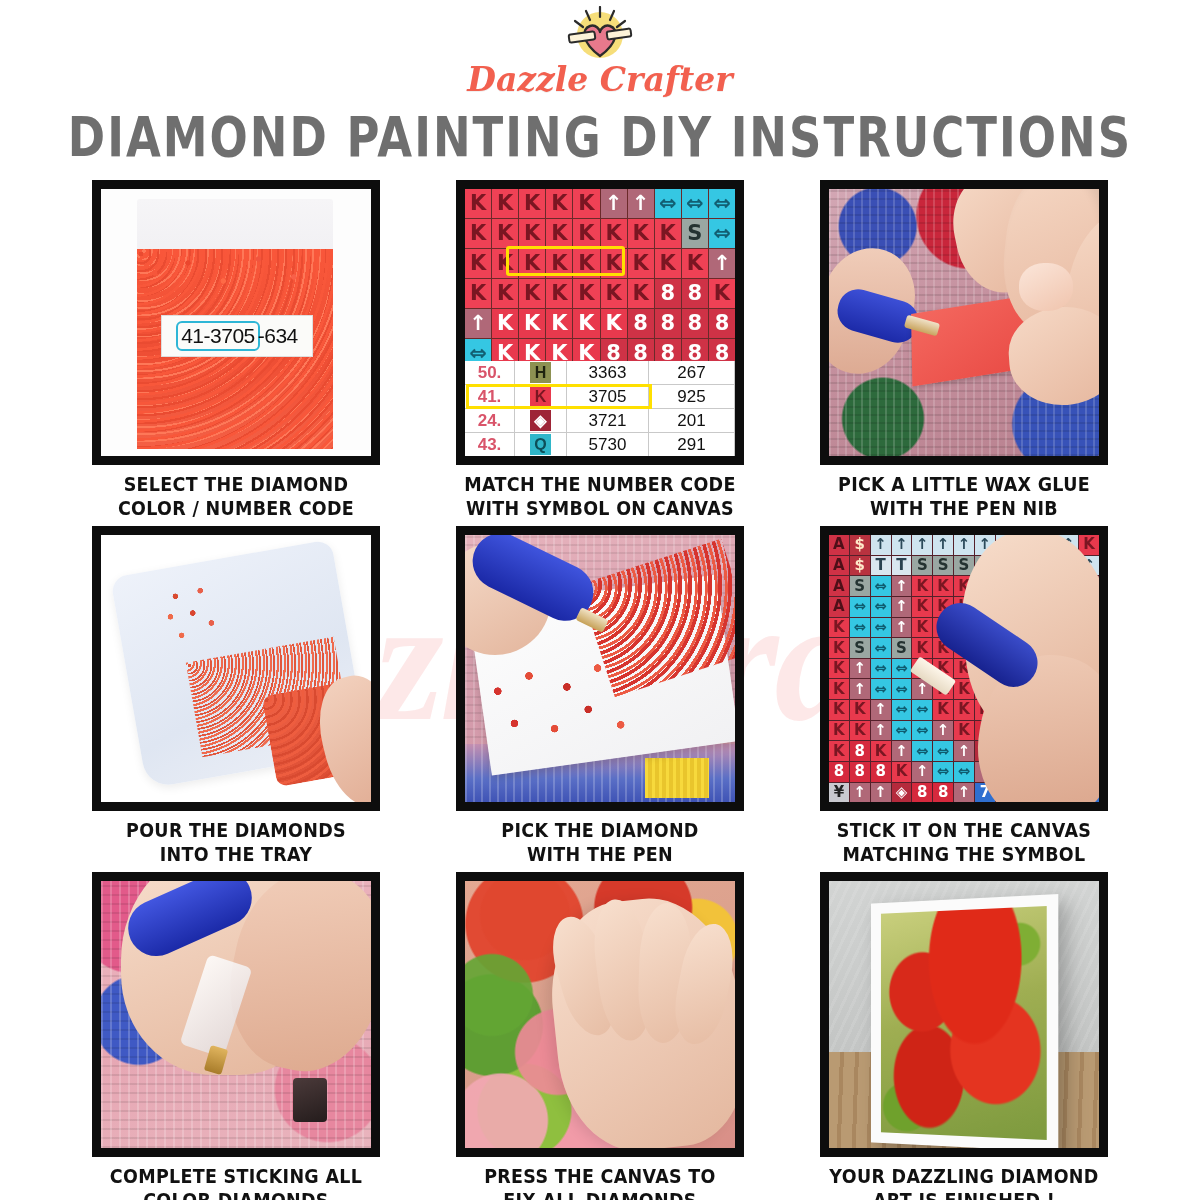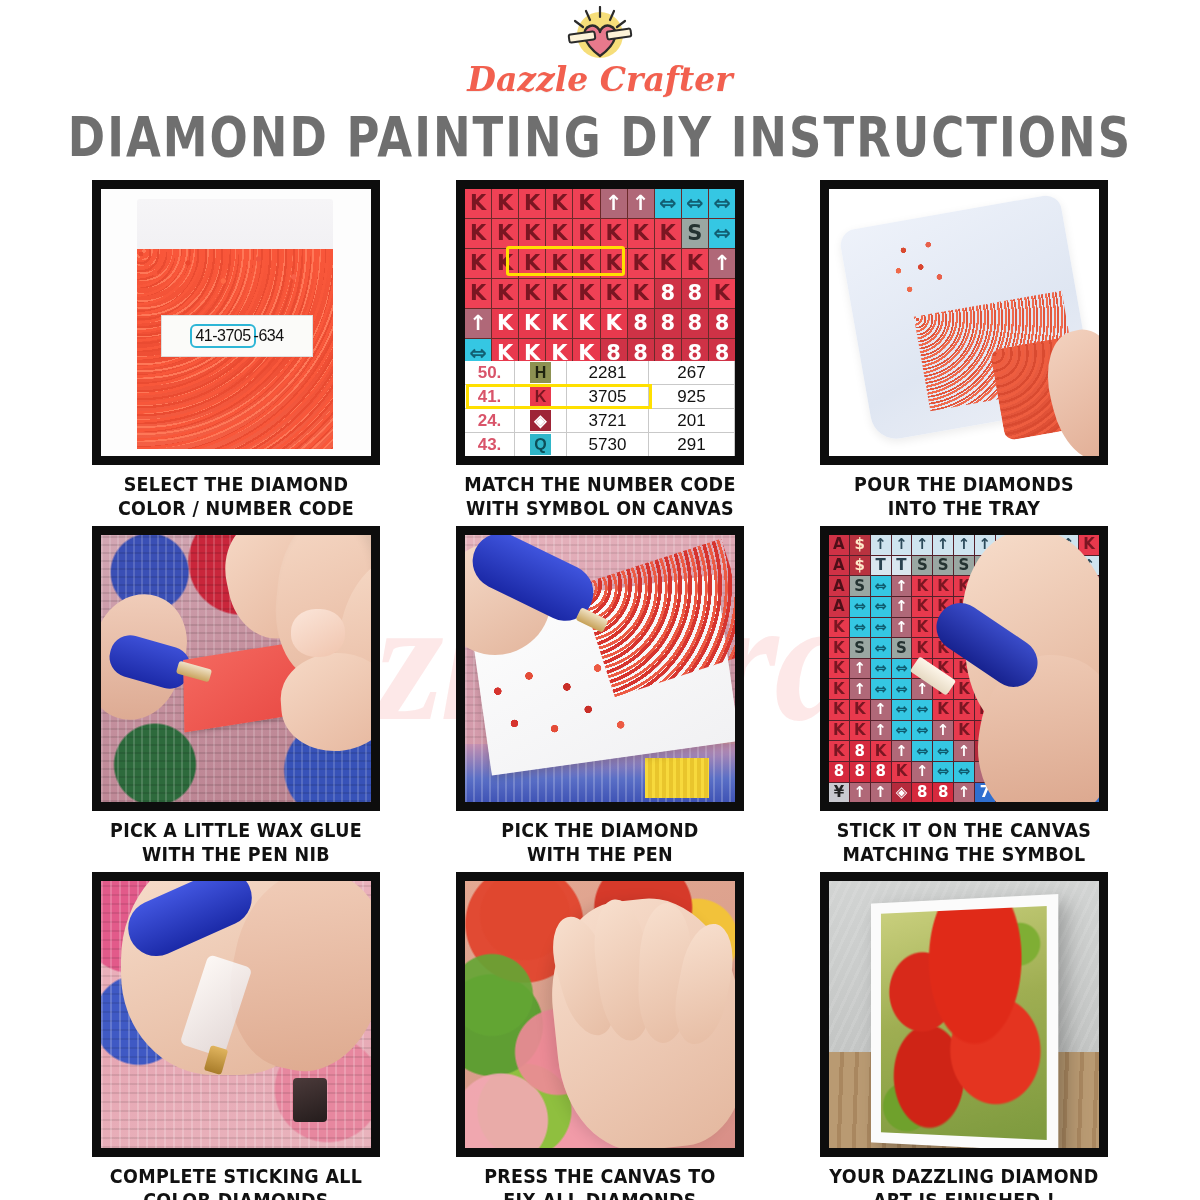--- a/index.html
+++ b/index.html
@@ -92,21 +92,21 @@
     opacity:0.97;
     filter:saturate(1.15);
   }
   .bag-label{
     position:absolute; left:60px; top:126px; width:152px; height:42px;
     background:#fbfbf9; border:1px solid #dedede;
     display:flex; align-items:center; justify-content:center;
   }
   .bag-code{
     font-family:"Liberation Sans", sans-serif;
-    font-size:16px; font-weight:400; color:#111; letter-spacing:-0.5px;
+    font-size:21px; font-weight:400; color:#111; letter-spacing:-0.5px;
     white-space:nowrap;
   }
   .code-hl{
     border:2px solid #2eb6d6; border-radius:6px;
     padding:1px 3px 2px 3px; margin-right:-2px;
   }
 
   
   .chart{ position:absolute; inset:0; background:#9fd8e2; }
   .chart-grid{
@@ -466,21 +466,21 @@
             <div class="sc c-dred">8</div>
           </div>
         <div class="hl-box"></div>
         <div class="legend">
           <div id="legend-rows">
               <div class="lrow">
                 <div class="lnum">50.</div>
                 <div class="lsym">
                   <span style="background: rgb(141, 145, 82); color: rgb(31, 35, 16);">H</span>
                 </div>
-                <div class="ldmc">2281</div>
+                <div class="ldmc">3363</div>
                 <div class="lcnt">267</div>
               </div>
               <div class="lrow">
                 <div class="lnum">41.</div>
                 <div class="lsym">
                   <span style="background: rgb(232, 57, 77); color: rgb(122, 22, 34);">K</span>
                 </div>
                 <div class="ldmc">3705</div>
                 <div class="lcnt">925</div>
               </div>
@@ -506,51 +506,51 @@
       </div>
     </div>
     <div class="caption">
       <div>MATCH THE NUMBER CODE</div>
       <div>WITH SYMBOL ON CANVAS</div>
     </div>
   </div>
 
   <div class="cell">
     <div class="frame">
-      <div class="photo p4">
-        <div class="tray"></div>
-        <div class="tray-loose"></div>
-        <div class="tray-beads"></div>
-        <div class="tray-pile"></div>
-        <div class="tray-hand"></div>
-      </div>
-    </div>
-    <div class="caption">
-      <div>POUR THE DIAMONDS</div>
-      <div>INTO THE TRAY</div>
-    </div>
-  </div>
-
-  <div class="cell">
-    <div class="frame">
       <div class="photo p3">
         <div class="lefthand"></div>
         <div class="penblue"></div>
         <div class="waxpad"></div>
         <div class="pennib"></div>
         <div class="finger f1"></div>
         <div class="finger f2"></div>
         <div class="finger f3"></div>
         <div class="finger f4"></div>
         <div class="thumbnail"></div>
       </div>
     </div>
     <div class="caption">
       <div>PICK A LITTLE WAX GLUE</div>
       <div>WITH THE PEN NIB</div>
+    </div>
+  </div>
+
+  <div class="cell">
+    <div class="frame">
+      <div class="photo p4">
+        <div class="tray"></div>
+        <div class="tray-loose"></div>
+        <div class="tray-beads"></div>
+        <div class="tray-pile"></div>
+        <div class="tray-hand"></div>
+      </div>
+    </div>
+    <div class="caption">
+      <div>POUR THE DIAMONDS</div>
+      <div>INTO THE TRAY</div>
     </div>
   </div>
 
   <div class="cell">
     <div class="frame">
       <div class="photo p5">
         <div class="bluebot"></div>
         <div class="yellowpatch"></div>
         <div class="whitecard"></div>
         <div class="rows-red"></div>

